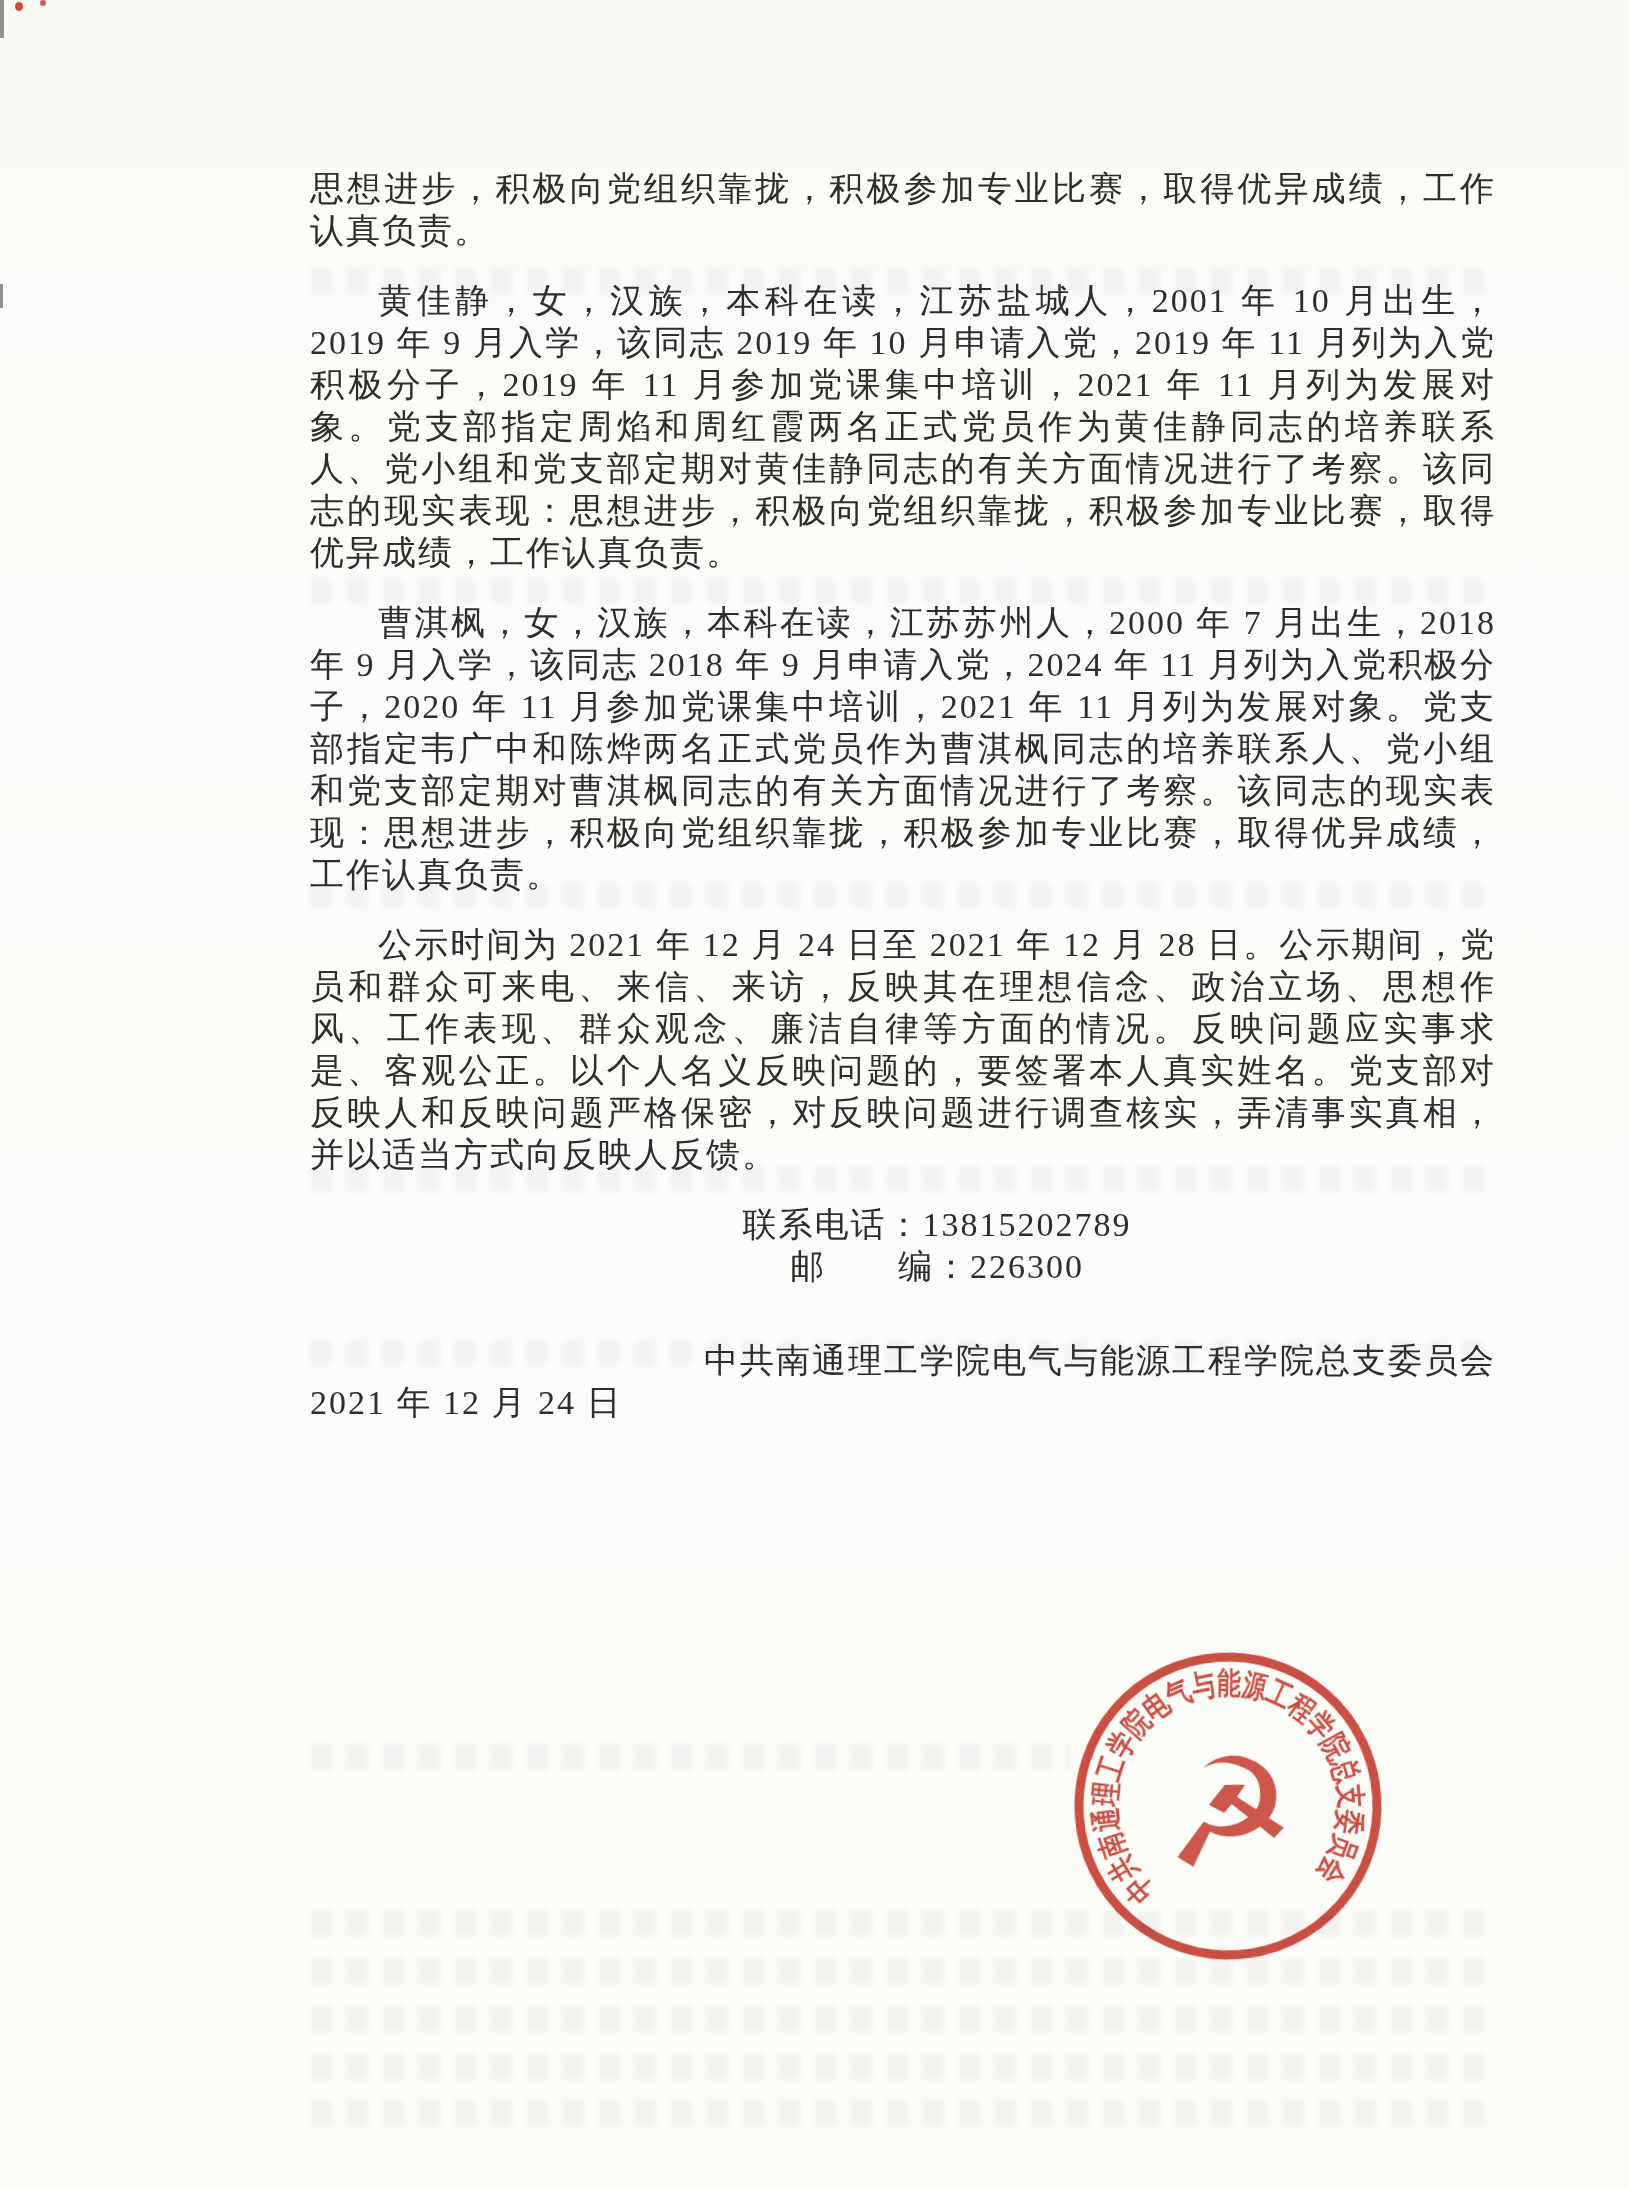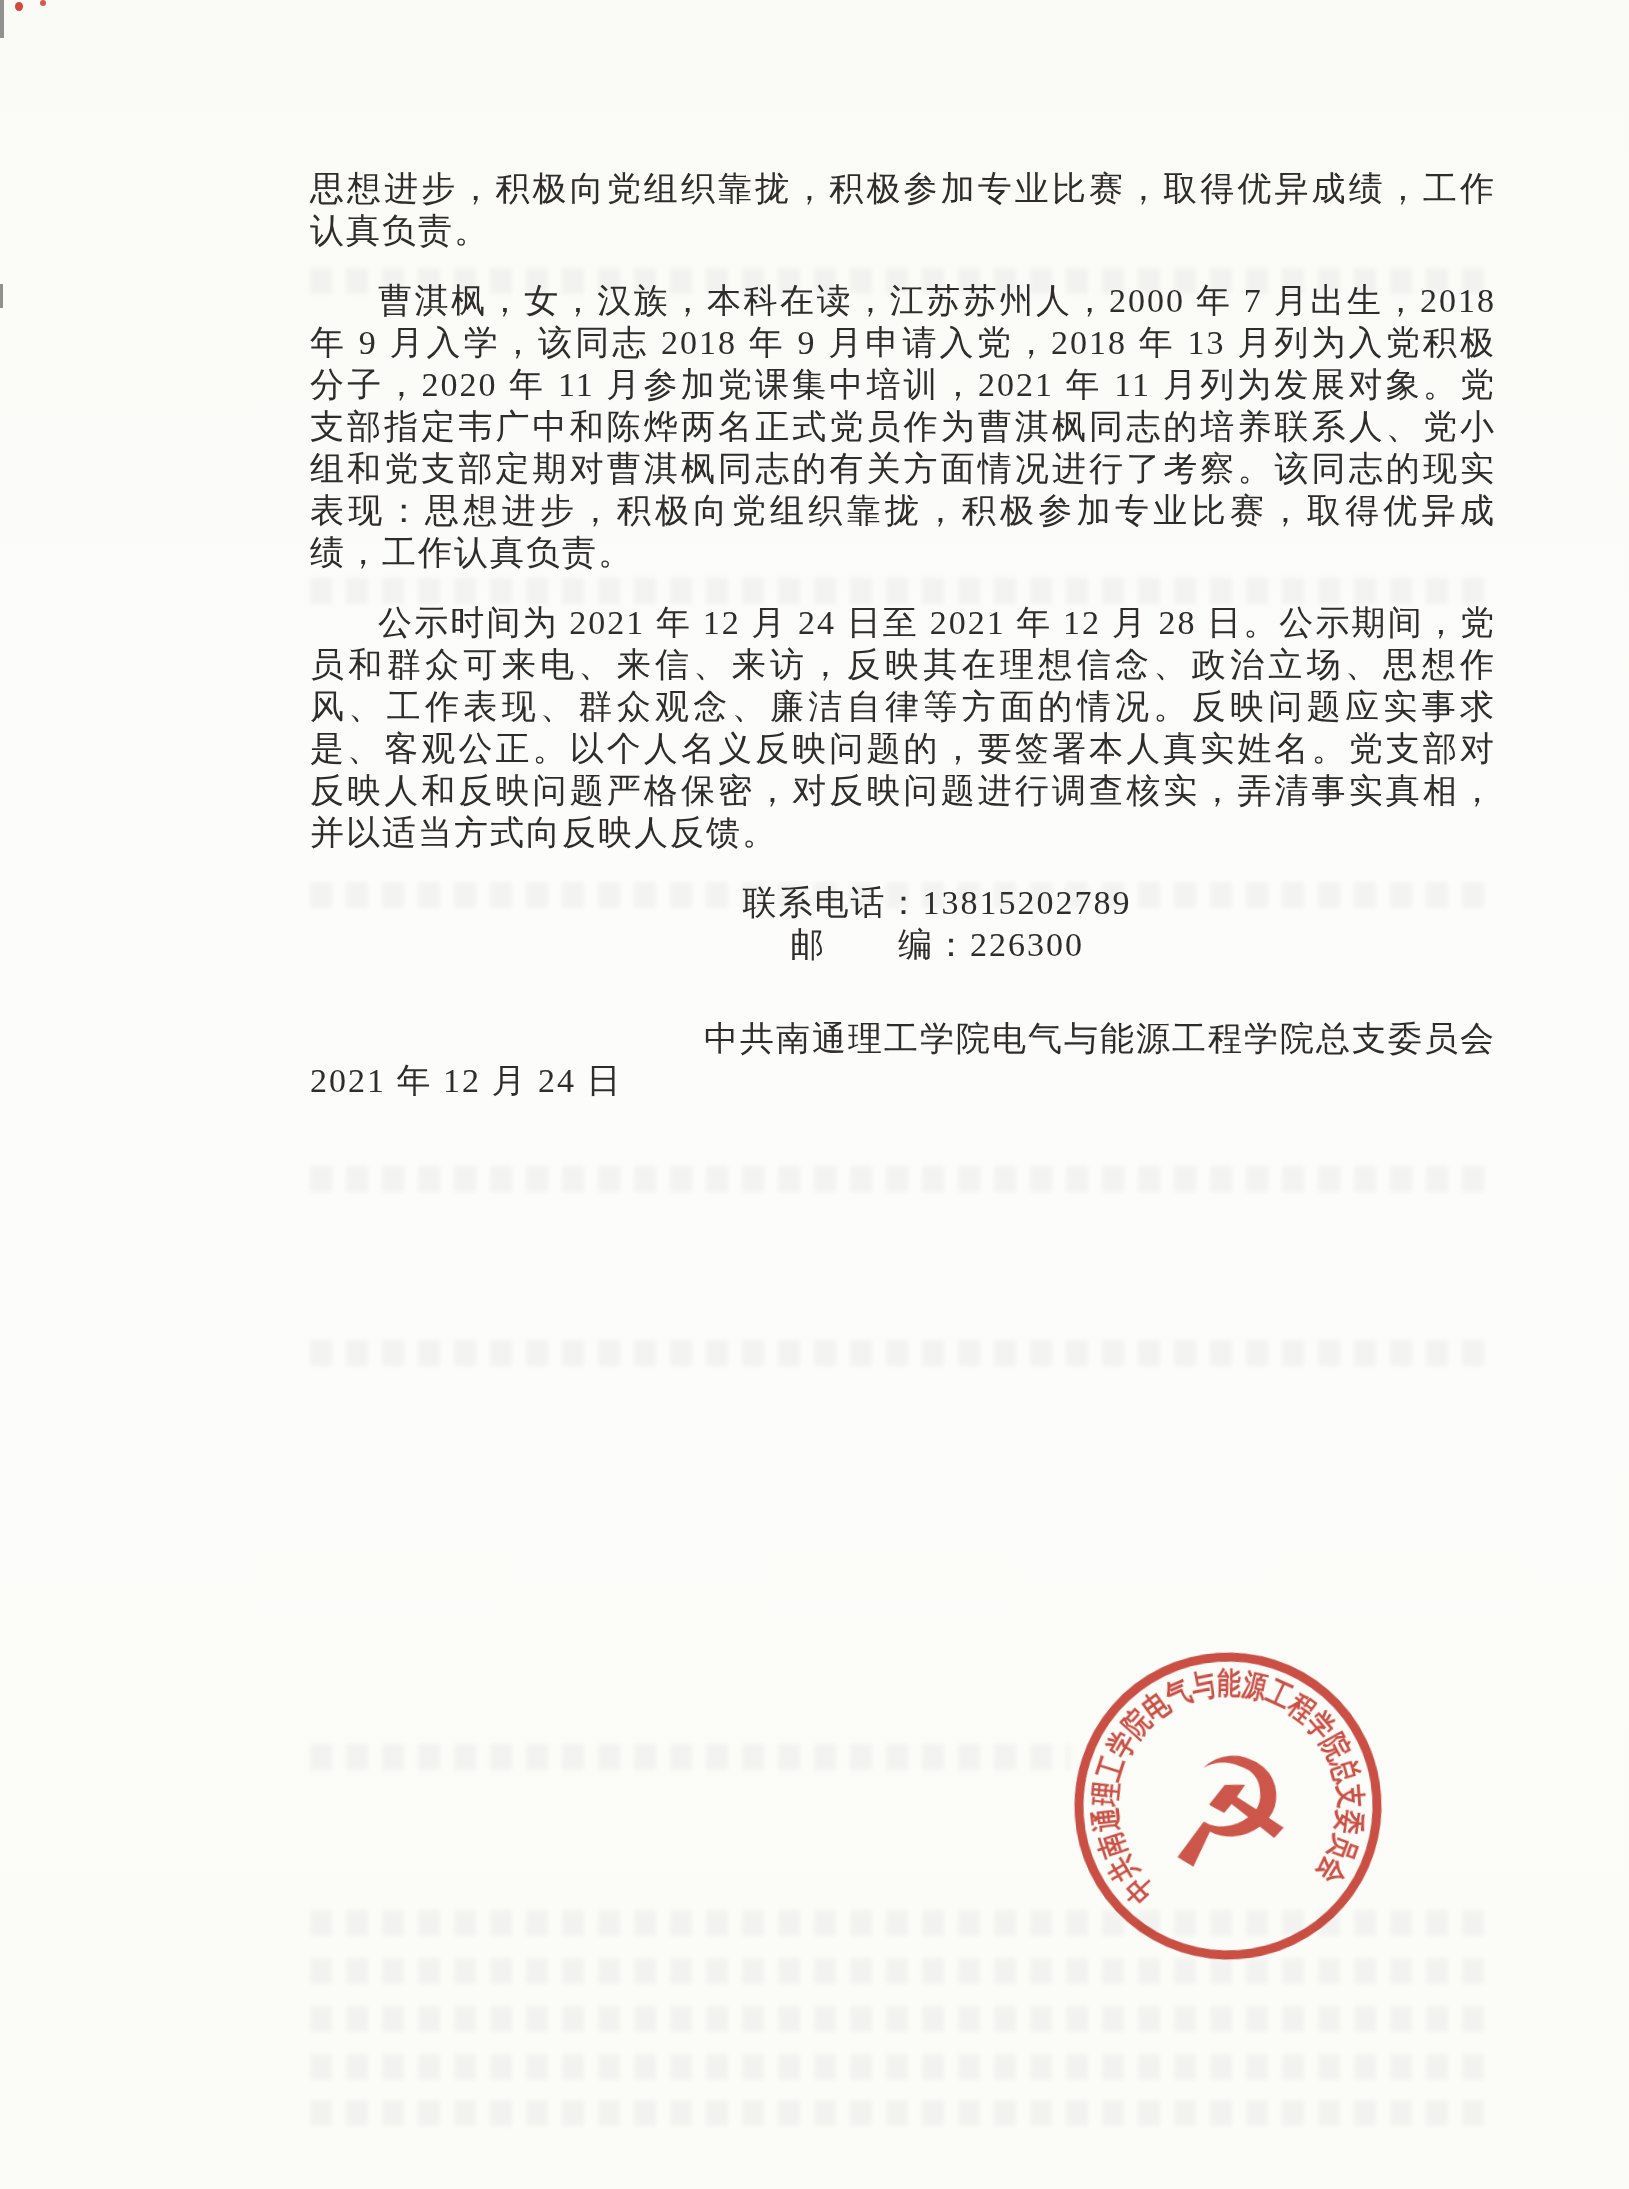--- a/index.html
+++ b/index.html
@@ -72,21 +72,22 @@
   <div class="ghost" style="top:2054px;"></div>
   <div class="ghost" style="top:2100px;"></div>
 
   <div class="speck" style="left:15px;top:2px;width:8px;height:9px;background:#d24a3c;"></div>
   <div class="speck" style="left:40px;top:0px;width:6px;height:6px;background:#d65a4b;"></div>
   <div class="edge-mark" style="left:0;top:0;width:4px;height:38px;"></div>
   <div class="edge-mark" style="left:0;top:284px;width:3px;height:24px;"></div>
 
   <div class="doc-body">
     <p class="para noindent">思想进步，积极向党组织靠拢，积极参加专业比赛，取得优异成绩，工作认真负责。</p>
-    <p class="para">曹淇枫，女，汉族，本科在读，江苏苏州人，2000 年 7 月出生，2018 年 9 月入学，该同志 2018 年 9 月申请入党，2018 年 13 月列为入党积极分子，2020 年 11 月参加党课集中培训，2021 年 11 月列为发展对象。党支部指定韦广中和陈烨两名正式党员作为曹淇枫同志的培养联系人、党小组和党支部定期对曹淇枫同志的有关方面情况进行了考察。该同志的现实表现：思想进步，积极向党组织靠拢，积极参加专业比赛，取得优异成绩，工作认真负责。</p>
+    <p class="para">黄佳静，女，汉族，本科在读，江苏盐城人，2001 年 10 月出生，2019 年 9 月入学，该同志 2019 年 10 月申请入党，2019 年 11 月列为入党积极分子，2019 年 11 月参加党课集中培训，2021 年 11 月列为发展对象。党支部指定周焰和周红霞两名正式党员作为黄佳静同志的培养联系人、党小组和党支部定期对黄佳静同志的有关方面情况进行了考察。该同志的现实表现：思想进步，积极向党组织靠拢，积极参加专业比赛，取得优异成绩，工作认真负责。</p>
+    <p class="para">曹淇枫，女，汉族，本科在读，江苏苏州人，2000 年 7 月出生，2018 年 9 月入学，该同志 2018 年 9 月申请入党，2024 年 11 月列为入党积极分子，2020 年 11 月参加党课集中培训，2021 年 11 月列为发展对象。党支部指定韦广中和陈烨两名正式党员作为曹淇枫同志的培养联系人、党小组和党支部定期对曹淇枫同志的有关方面情况进行了考察。该同志的现实表现：思想进步，积极向党组织靠拢，积极参加专业比赛，取得优异成绩，工作认真负责。</p>
     <p class="para">公示时间为 2021 年 12 月 24 日至 2021 年 12 月 28 日。公示期间，党员和群众可来电、来信、来访，反映其在理想信念、政治立场、思想作风、工作表现、群众观念、廉洁自律等方面的情况。反映问题应实事求是、客观公正。以个人名义反映问题的，要签署本人真实姓名。党支部对反映人和反映问题严格保密，对反映问题进行调查核实，弄清事实真相，并以适当方式向反映人反馈。</p>
 
     <p class="contact-line">联系电话：13815202789</p>
     <p class="contact-line">邮　　编：226300</p>
 
     <div class="signature">
       <p class="sig-committee">中共南通理工学院电气与能源工程学院总支委员会</p>
       <p class="sig-date">2021 年 12 月 24 日</p>
     </div>
   </div>

